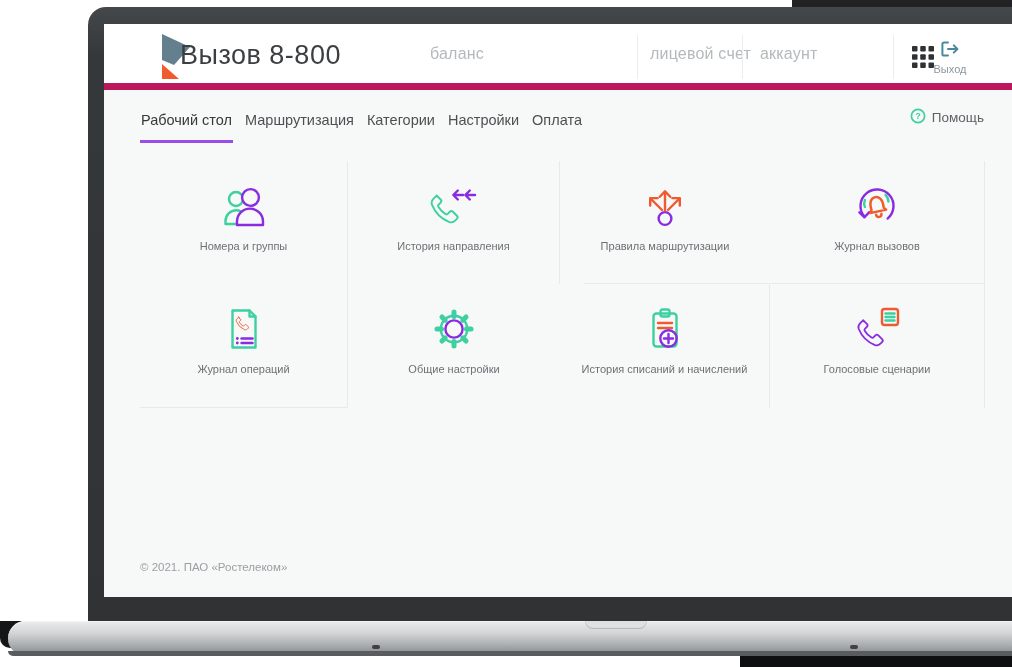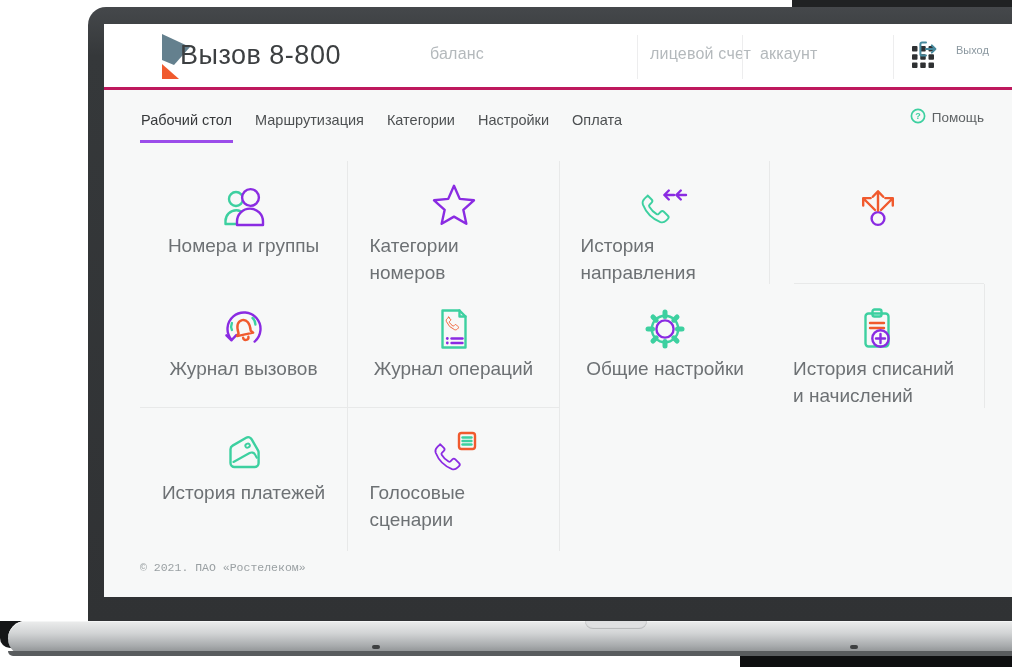--- a/index.html
+++ b/index.html
@@ -23,55 +23,55 @@
   .shadow-right{position:absolute;left:740px;right:0;top:652px;height:15px;background:#0e0f10;}
   .base{position:absolute;left:8px;top:621px;width:1004px;height:35px;
         background:linear-gradient(180deg,#eceded 0%,#d2d4d5 35%,#a9acae 70%,#818486 100%);
         border-radius:20px 0 0 20px;box-shadow:inset 0 1px 0 #f4f5f5;}
   .base::after{content:'';position:absolute;left:0;right:0;bottom:0;height:5px;background:#595c5e;border-radius:0 0 0 18px;}
   .base-notch{position:absolute;left:577px;top:0;width:62px;height:8px;background:#dfe0e1;
               border-radius:0 0 8px 8px;box-shadow:inset 0 -1px 1px #b4b6b7;}
   .foot-dot{position:absolute;top:24px;width:8px;height:4px;background:#3e4041;border-radius:2px;}
 
   
-  .app-header{position:relative;height:66px;background:#fff;border-bottom:3px solid #be185d;}
+  .app-header{position:relative;height:66px;background:#fff;border-bottom:7px solid #be185d;}
   .logo{position:absolute;left:44px;top:9px;width:48px;height:48px;}
   .app-title{position:absolute;left:76px;top:16px;font-size:27px;letter-spacing:.5px;color:#3c3f41;}
   .hfield{position:absolute;top:21px;font-size:16px;color:#b4b9bc;letter-spacing:.2px;}
   .hf1{left:326px;} .hf2{left:546px;} .hf3{left:656px;}
   .hdiv{position:absolute;top:11px;height:44px;width:1px;background:#ededee;}
   .hd1{left:533px;} .hd2{left:638px;} .hd3{left:789px;}
   .apps-btn{position:absolute;left:807px;top:22px;width:24px;height:24px;background:none;border:0;cursor:pointer;}
   .logout-btn{position:absolute;left:814px;top:16px;width:64px;background:none;border:0;cursor:pointer;
-              display:flex;align-items:center;gap:18px;
+              display:flex;flex-direction:column;align-items:center;gap:3px;
               font-family:inherit;font-size:11px;color:#8b98a0;}
 
   
   .app-body{position:absolute;left:0;right:0;top:66px;bottom:0;background:var(--bg);}
-  .nav-row{position:relative;padding:22px 0 0 36px;display:flex;gap:21px;align-items:center;}
+  .nav-row{position:relative;padding:22px 0 0 36px;display:flex;gap:11px;align-items:center;}
   .tab{background:none;border:0;cursor:pointer;font-family:inherit;font-size:14.5px;color:#4d5052;
        padding:0 1px 12px 1px;border-bottom:3px solid transparent;}
   .tab.active{color:#37393b;border-bottom-color:var(--underline);}
   .help-link{position:absolute;right:28px;top:18px;display:flex;align-items:center;gap:6px;
              background:none;border:0;cursor:pointer;font-family:inherit;font-size:13.5px;color:#5f6365;}
 
   
   .grid{margin:18px 0 0 36px;width:845px;display:grid;
         grid-template-columns:208px 212px 210px 215px;
         grid-template-rows:123px 124px 143px;}
   .cell{position:relative;}
   .c-r{border-right:1px solid var(--line);}
   .c-b{border-bottom:1px solid var(--line);}
   .c-pb::after{content:'';position:absolute;left:24px;right:1px;bottom:0;height:1px;background:var(--line);}
   .tile{width:100%;height:100%;display:flex;flex-direction:column;align-items:center;
         padding-top:21px;background:none;border:0;cursor:pointer;font-family:inherit;}
   .tile .ic{width:52px;height:48px;}
-  .tile .lbl{margin-top:3px;font-size:19px;line-height:1.42;color:var(--label);text-align:left;max-width:168px;}
-
-  .footer{margin:10px 0 0 36px;font-size:11.5px;color:#9aa0a3;font-family:Liberation Mono, monospace;}
+  .tile .lbl{margin-top:9px;font-size:11px;line-height:1.42;color:var(--label);text-align:left;max-width:168px;}
+
+  .footer{margin:10px 0 0 36px;font-size:11.5px;color:#9aa0a3;}
 
   
   .st{fill:none;stroke-width:2.4;stroke-linecap:round;stroke-linejoin:round;}
   .p{stroke:var(--purple);} .t{stroke:var(--teal);} .o{stroke:var(--orange);}
   .bgf{fill:var(--bg);}
 </style>
 </head>
 <body>
 
 <div class="stage">
@@ -161,30 +161,20 @@
               <g class="st p">
                     <circle cx="32.5" cy="15.5" r="8.4" class="bgf"></circle>
                     <path d="M19,43 v-3.4 a13,13 0 0 1 26,0 V43 z" class="bgf"></path>
                   </g>
             </svg>
           </span>
           <span class="lbl">Номера и группы</span>
         </button>
           </div>
 
-        <div class="cell c-r">
-            <button class="tile">
-          <span class="ic">
-            <svg viewBox="0 0 48 48" width="48" height="48">
-              <polygon class="st p" points="24,3.8 29.76,16.87 43.97,18.31 33.32,27.83 36.34,41.79 24,34.6 11.66,41.79 14.68,27.83 4.03,18.31 18.24,16.87"></polygon>
-            </svg>
-          </span>
-          <span class="lbl">Категории номеров</span>
-        </button>
-          </div>
 
         <div class="cell c-r">
             <button class="tile">
           <span class="ic">
             <svg viewBox="0 0 52 48" width="52" height="48">
               <g transform="translate(0,8) scale(0.8)">
                 <path class="st t" stroke-width="3" d="M10.8,6.9 l5,5 c1.1,1.1 1.1,2.8 0,3.9 l-2.6,2.6 c-0.7,0.7 -0.8,1.7 -0.3,2.5 a27,27 0 0 0 9.2,9.2 c0.8,0.5 1.8,0.4 2.5,-0.3 l2.6,-2.6 c1.1,-1.1 2.8,-1.1 3.9,0 l5,5 c1.1,1.1 1.1,2.8 0,3.9 l-2.2,2.2 c-1.9,1.9 -4.7,2.6 -7.2,1.8 a39,39 0 0 1 -21.8,-21.8 c-0.8,-2.5 -0.1,-5.3 1.8,-7.2 l2.2,-2.2 c1.1,-1.1 2.8,-1.1 3.9,0 z"></path>
               </g>
               <path class="st p" stroke-width="2.2" d="M35,13 h-9.5 M29.8,8.5 L25.3,13 l4.5,4.5"></path>
               <path class="st p" stroke-width="2.2" d="M47,13 h-9.5 M41.8,8.5 L37.3,13 l4.5,4.5"></path>
@@ -199,20 +189,21 @@
           <span class="ic">
             <svg viewBox="0 0 48 48" width="48" height="48">
               <circle class="st p" stroke-width="2.6" cx="24" cy="36.5" r="6.4"></circle>
               <g class="st o" stroke-width="2.3">
                 <path d="M24,28.5 V9.5 M18.8,14.8 L24,9.2 L29.2,14.8"></path>
                 <path d="M21,28 L9.5,16.5 M9.2,23.6 V16.1 h7.5"></path>
                 <path d="M27,28 L38.5,16.5 M38.8,23.6 V16.1 h-7.5"></path>
               </g>
             </svg>
           </span>
+          <span class="lbl">Правила маршрутизации</span>
         </button>
           </div>
 
         <div class="cell c-r c-b">
             <button class="tile">
           <span class="ic">
             <svg viewBox="0 0 48 48" width="48" height="48">
               <path class="st p" d="M34.6,36.6 A16.5,16.5 0 1 0 11.4,34.6"></path>
               <polyline class="st p" points="6.4,30.3 11.5,35.3 16.3,30.1"></polyline>
               <g transform="rotate(-12 24 24)">
@@ -288,34 +279,20 @@
                     <path d="M17,23 h14"></path>
                   </g>
               <circle class="st p" cx="27.5" cy="33.5" r="8.2" fill="var(--bg)"></circle>
               <path class="st p" d="M27.5,29 v9 M23,33.5 h9"></path>
             </svg>
           </span>
           <span class="lbl">История списаний и начислений</span>
         </button>
           </div>
 
-        <div class="cell c-r">
-            <button class="tile">
-          <span class="ic">
-            <svg viewBox="0 0 48 48" width="48" height="48">
-              <g class="st t" stroke-width="2.3">
-                <path d="M10.5,34 V20.2 c0,-1.5 0.8,-2.9 2.1,-3.6 L26.2,8.8 c1.9,-1.1 4.4,-0.4 5.5,1.5 l6.3,11 c0.4,0.7 0.6,1.4 0.6,2.2 V34 c0,2.2 -1.8,4 -4,4 H14.5 c-2.2,0 -4,-1.8 -4,-4 z"></path>
-                <path stroke-width="2.1" d="M13.5,33 L29.6,24 c1.9,-1.1 4.3,-0.4 5.4,1.5 l1.8,3.2"></path>
-                <ellipse stroke-width="1.9" cx="27.6" cy="16.6" rx="2.3" ry="2" transform="rotate(-25 27.6 16.6)"></ellipse>
-              </g>
-            </svg>
-          </span>
-          <span class="lbl">История платежей</span>
-        </button>
-          </div>
 
         <div class="cell c-r">
             <button class="tile">
           <span class="ic">
             <svg viewBox="0 0 48 48" width="48" height="48">
               <g transform="translate(2,10) scale(0.75)">
                 <path class="st p" stroke-width="3.2" d="M10.8,6.9 l5,5 c1.1,1.1 1.1,2.8 0,3.9 l-2.6,2.6 c-0.7,0.7 -0.8,1.7 -0.3,2.5 a27,27 0 0 0 9.2,9.2 c0.8,0.5 1.8,0.4 2.5,-0.3 l2.6,-2.6 c1.1,-1.1 2.8,-1.1 3.9,0 l5,5 c1.1,1.1 1.1,2.8 0,3.9 l-2.2,2.2 c-1.9,1.9 -4.7,2.6 -7.2,1.8 a39,39 0 0 1 -21.8,-21.8 c-0.8,-2.5 -0.1,-5.3 1.8,-7.2 l2.2,-2.2 c1.1,-1.1 2.8,-1.1 3.9,0 z"></path>
               </g>
               <rect class="st o" stroke-width="2.2" x="29" y="4" width="16" height="16" rx="2.5" fill="var(--bg)"></rect>
               <g class="st t" stroke-width="1.7">

